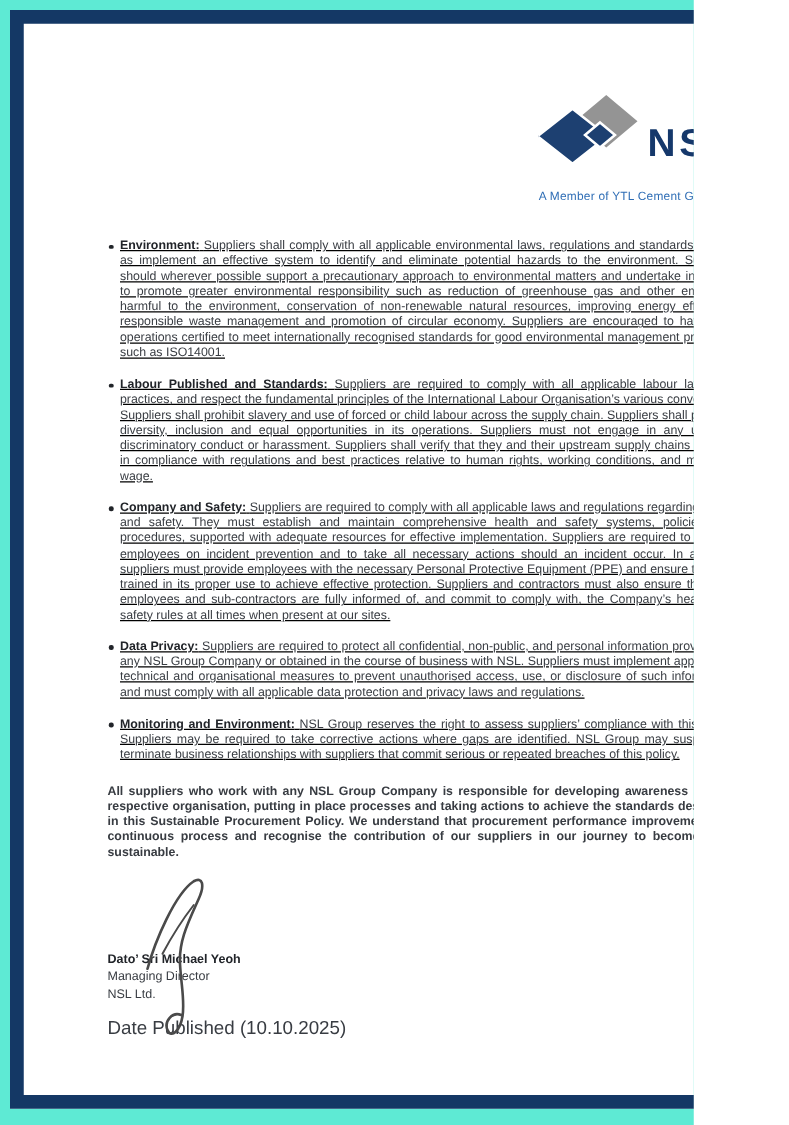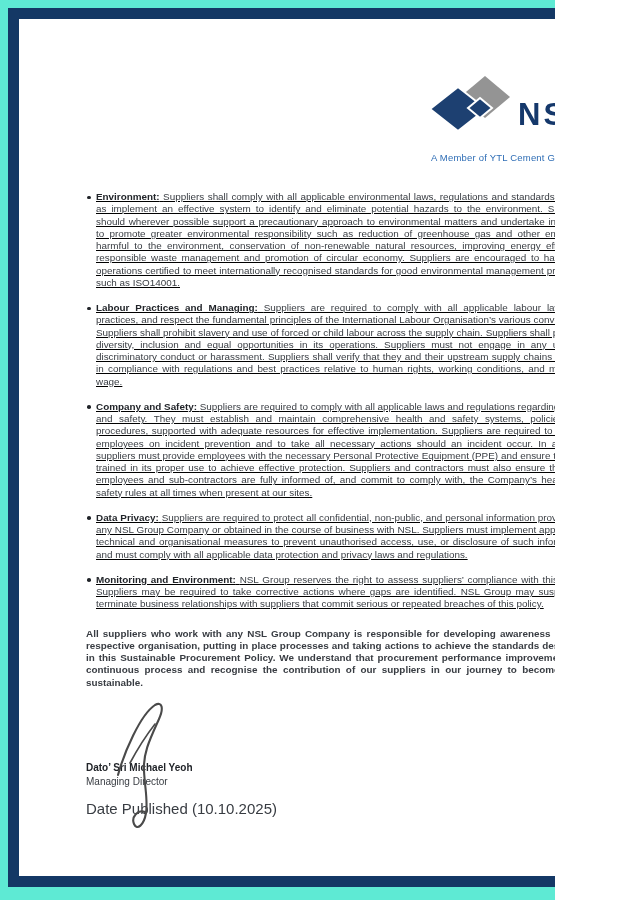--- a/index.html
+++ b/index.html
@@ -77,21 +77,21 @@
         </div>
         <div class="logo-tagline">A Member of YTL Cement Group</div>
       </div>
 
       <ul class="bullets">
         <li>
           <span class="bullet-head">Environment:</span>
           <span>Suppliers shall comply with all applicable environmental laws, regulations and standards as well as implement an effective system to identify and eliminate potential hazards to the environment. Suppliers should wherever possible support a precautionary approach to environmental matters and undertake initiatives to promote greater environmental responsibility such as reduction of greenhouse gas and other emissions harmful to the environment, conservation of non-renewable natural resources, improving energy efficiency, responsible waste management and promotion of circular economy. Suppliers are encouraged to have their operations certified to meet internationally recognised standards for good environmental management practices, such as ISO14001.</span>
         </li>
         <li>
-          <span class="bullet-head">Labour Practices and Managing:</span>
+          <span class="bullet-head">Labour Published and Standards:</span>
           <span>Suppliers are required to comply with all applicable labour laws and practices, and respect the fundamental principles of the International Labour Organisation’s various conventions. Suppliers shall prohibit slavery and use of forced or child labour across the supply chain. Suppliers shall promote diversity, inclusion and equal opportunities in its operations. Suppliers must not engage in any unlawful discriminatory conduct or harassment. Suppliers shall verify that they and their upstream supply chains operate in compliance with regulations and best practices relative to human rights, working conditions, and minimum wage.</span>
         </li>
         <li>
           <span class="bullet-head">Company and Safety:</span>
           <span>Suppliers are required to comply with all applicable laws and regulations regarding health and safety. They must establish and maintain comprehensive health and safety systems, policies, and procedures, supported with adequate resources for effective implementation. Suppliers are required to train all employees on incident prevention and to take all necessary actions should an incident occur. In addition, suppliers must provide employees with the necessary Personal Protective Equipment (PPE) and ensure they are trained in its proper use to achieve effective protection. Suppliers and contractors must also ensure that their employees and sub-contractors are fully informed of, and commit to comply with, the Company’s health and safety rules at all times when present at our sites.</span>
         </li>
         <li>
           <span class="bullet-head">Data Privacy:</span>
           <span>Suppliers are required to protect all confidential, non-public, and personal information provided by any NSL Group Company or obtained in the course of business with NSL. Suppliers must implement appropriate technical and organisational measures to prevent unauthorised access, use, or disclosure of such information, and must comply with all applicable data protection and privacy laws and regulations.</span>
         </li>
@@ -104,17 +104,18 @@
       <p class="para">All suppliers who work with any NSL Group Company is responsible for developing awareness in their respective organisation, putting in place processes and taking actions to achieve the standards described in this Sustainable Procurement Policy. We understand that procurement performance improvement is a continuous process and recognise the contribution of our suppliers in our journey to become more sustainable.</p>
 
       <div class="sig-wrap">
         <svg class="sig-svg" width="64" height="132" viewBox="0 0 64 132" aria-hidden="true">
           <path d="M 8 74 C 14 52, 30 14, 45 4 C 52 0, 54 7, 49 18 C 40 38, 33 52, 34 70 C 35 88, 38 100, 36 112 C 34 124, 27 130, 24 123 C 21 116, 28 108, 35 111" fill="none" stroke="#4a4a4a" stroke-width="2.1" stroke-linecap="round"></path>
           <path d="M 20 62 C 28 47, 38 32, 45 23" fill="none" stroke="#4a4a4a" stroke-width="1.6" stroke-linecap="round"></path>
         </svg>
       </div>
       <div class="sig-name">Dato’ Sri Michael Yeoh</div>
       <div class="sig-line">Managing Director</div>
+      <div class="sig-line">NSL Ltd.</div>
       <div class="sig-date">Date Published (10.10.2025)</div>
 
     </div>
   </div>
 </div>
 
 </body></html>

